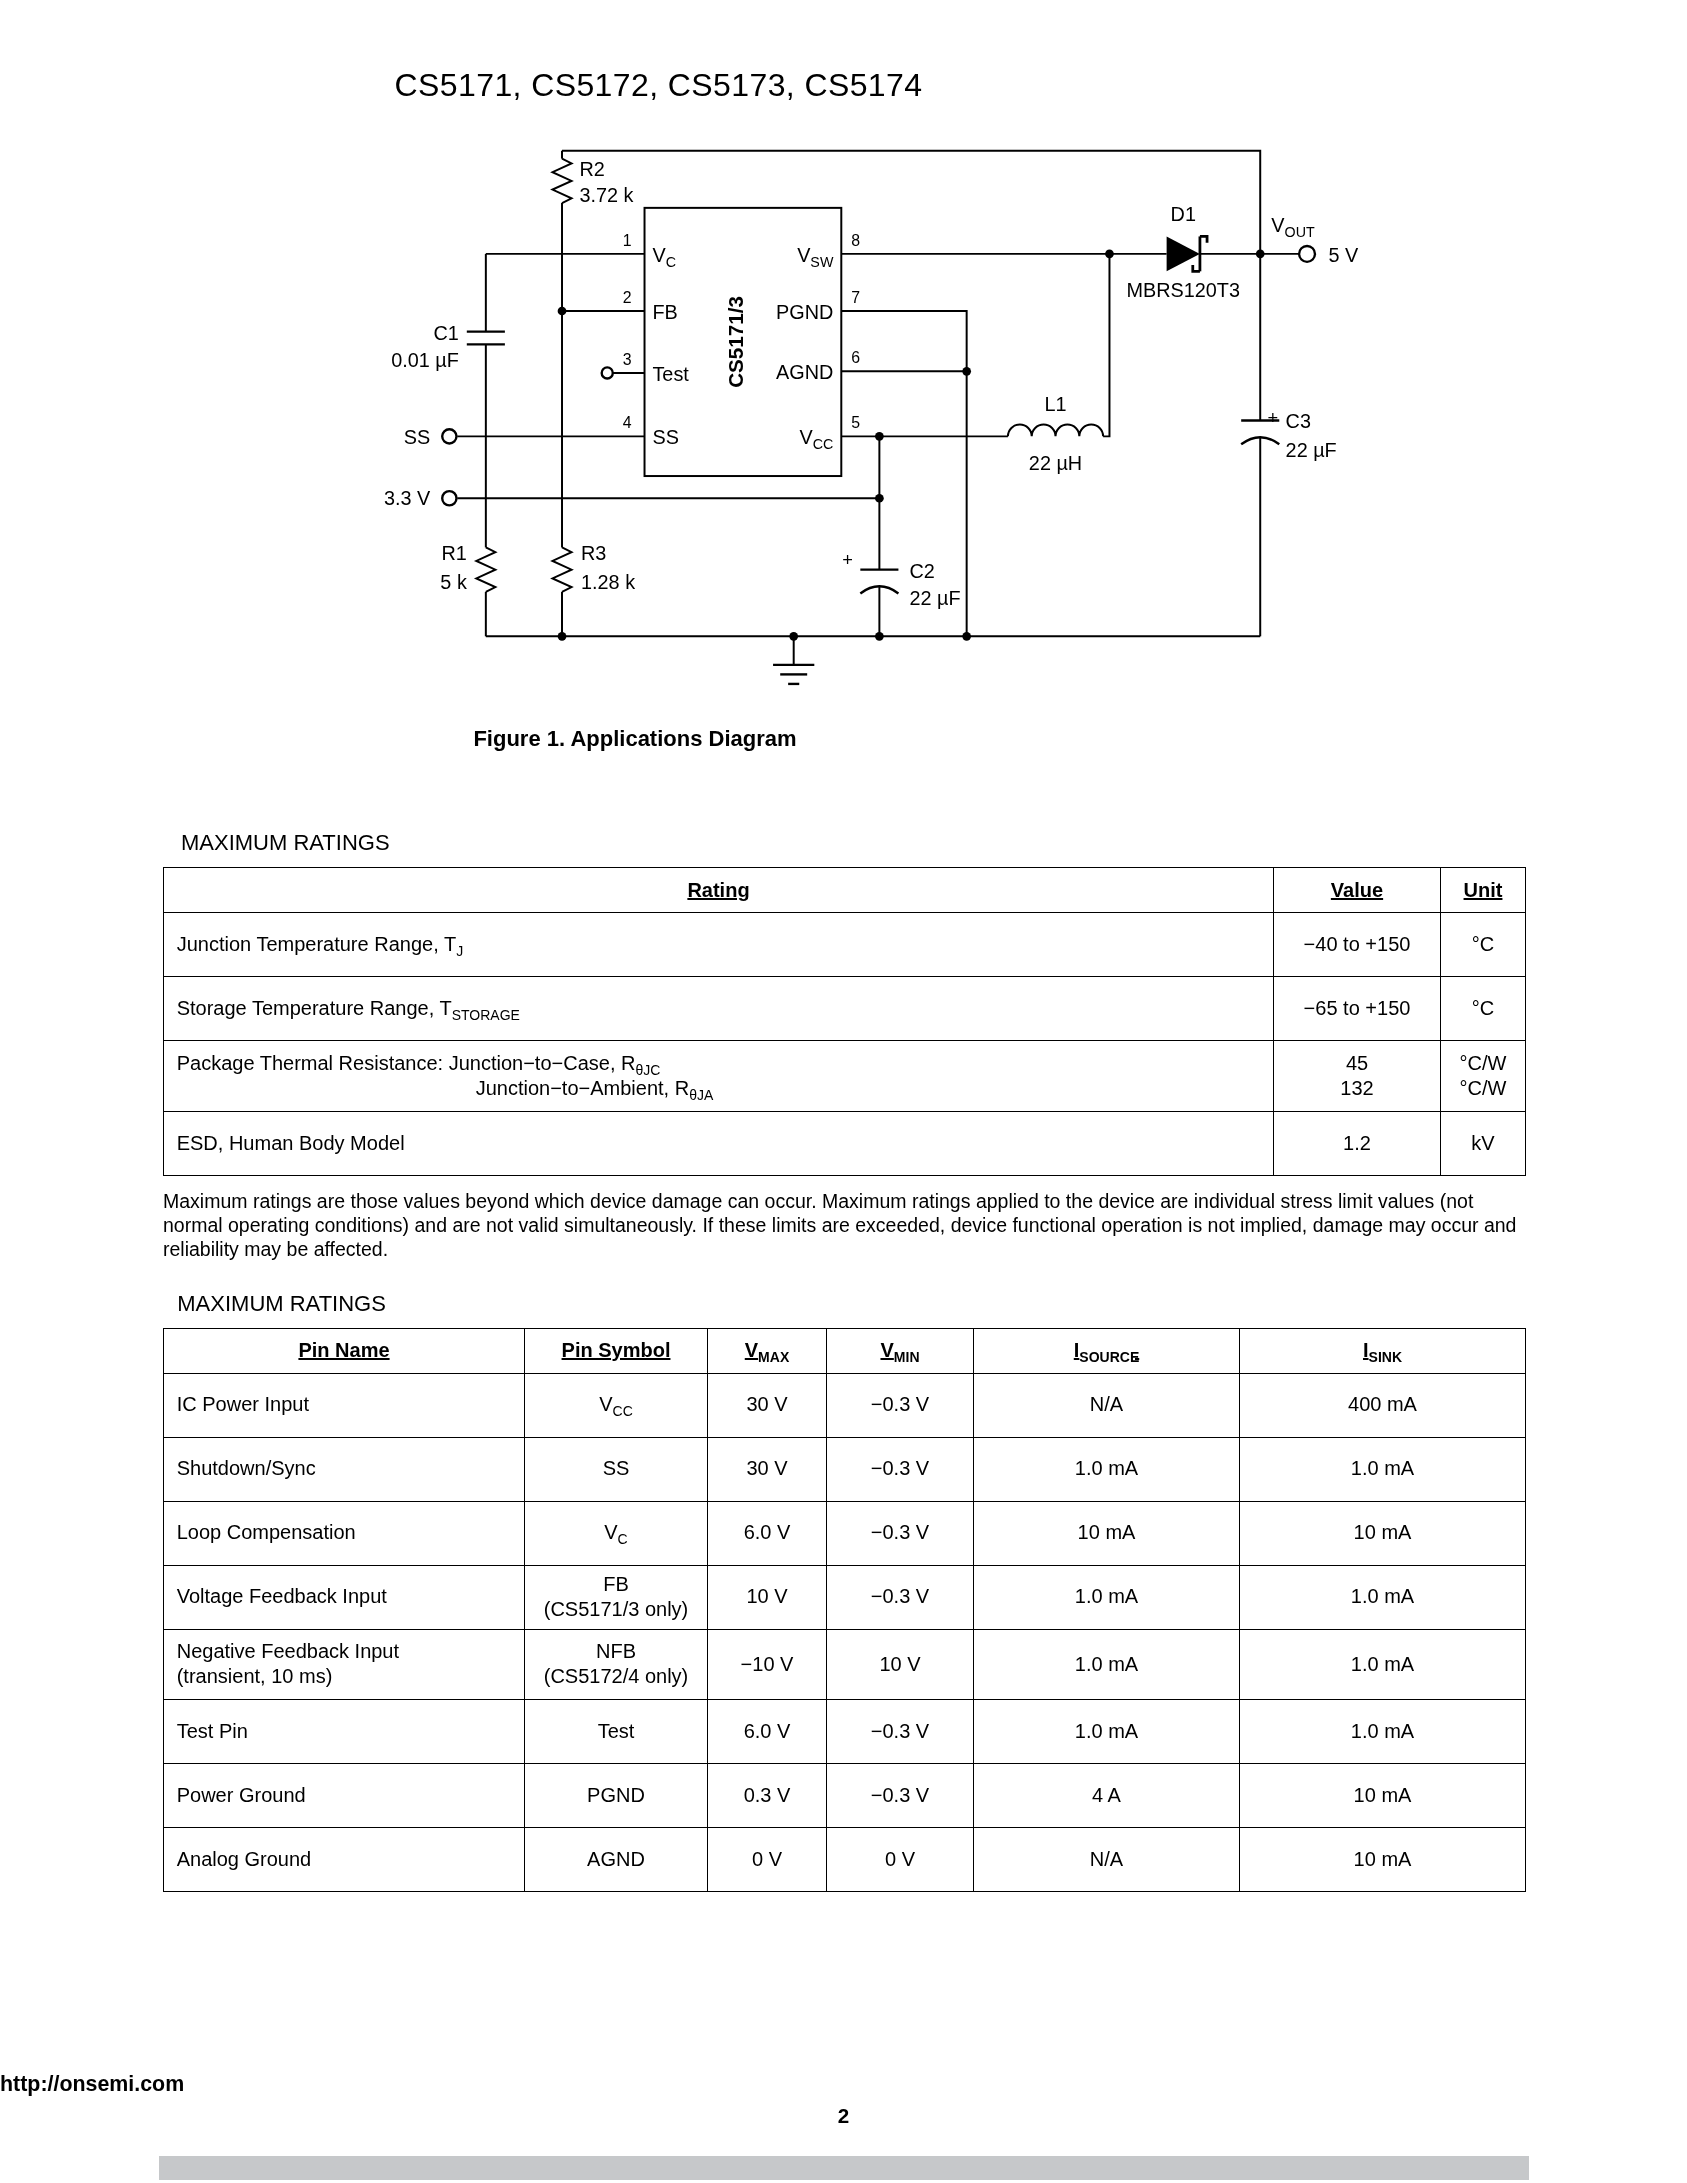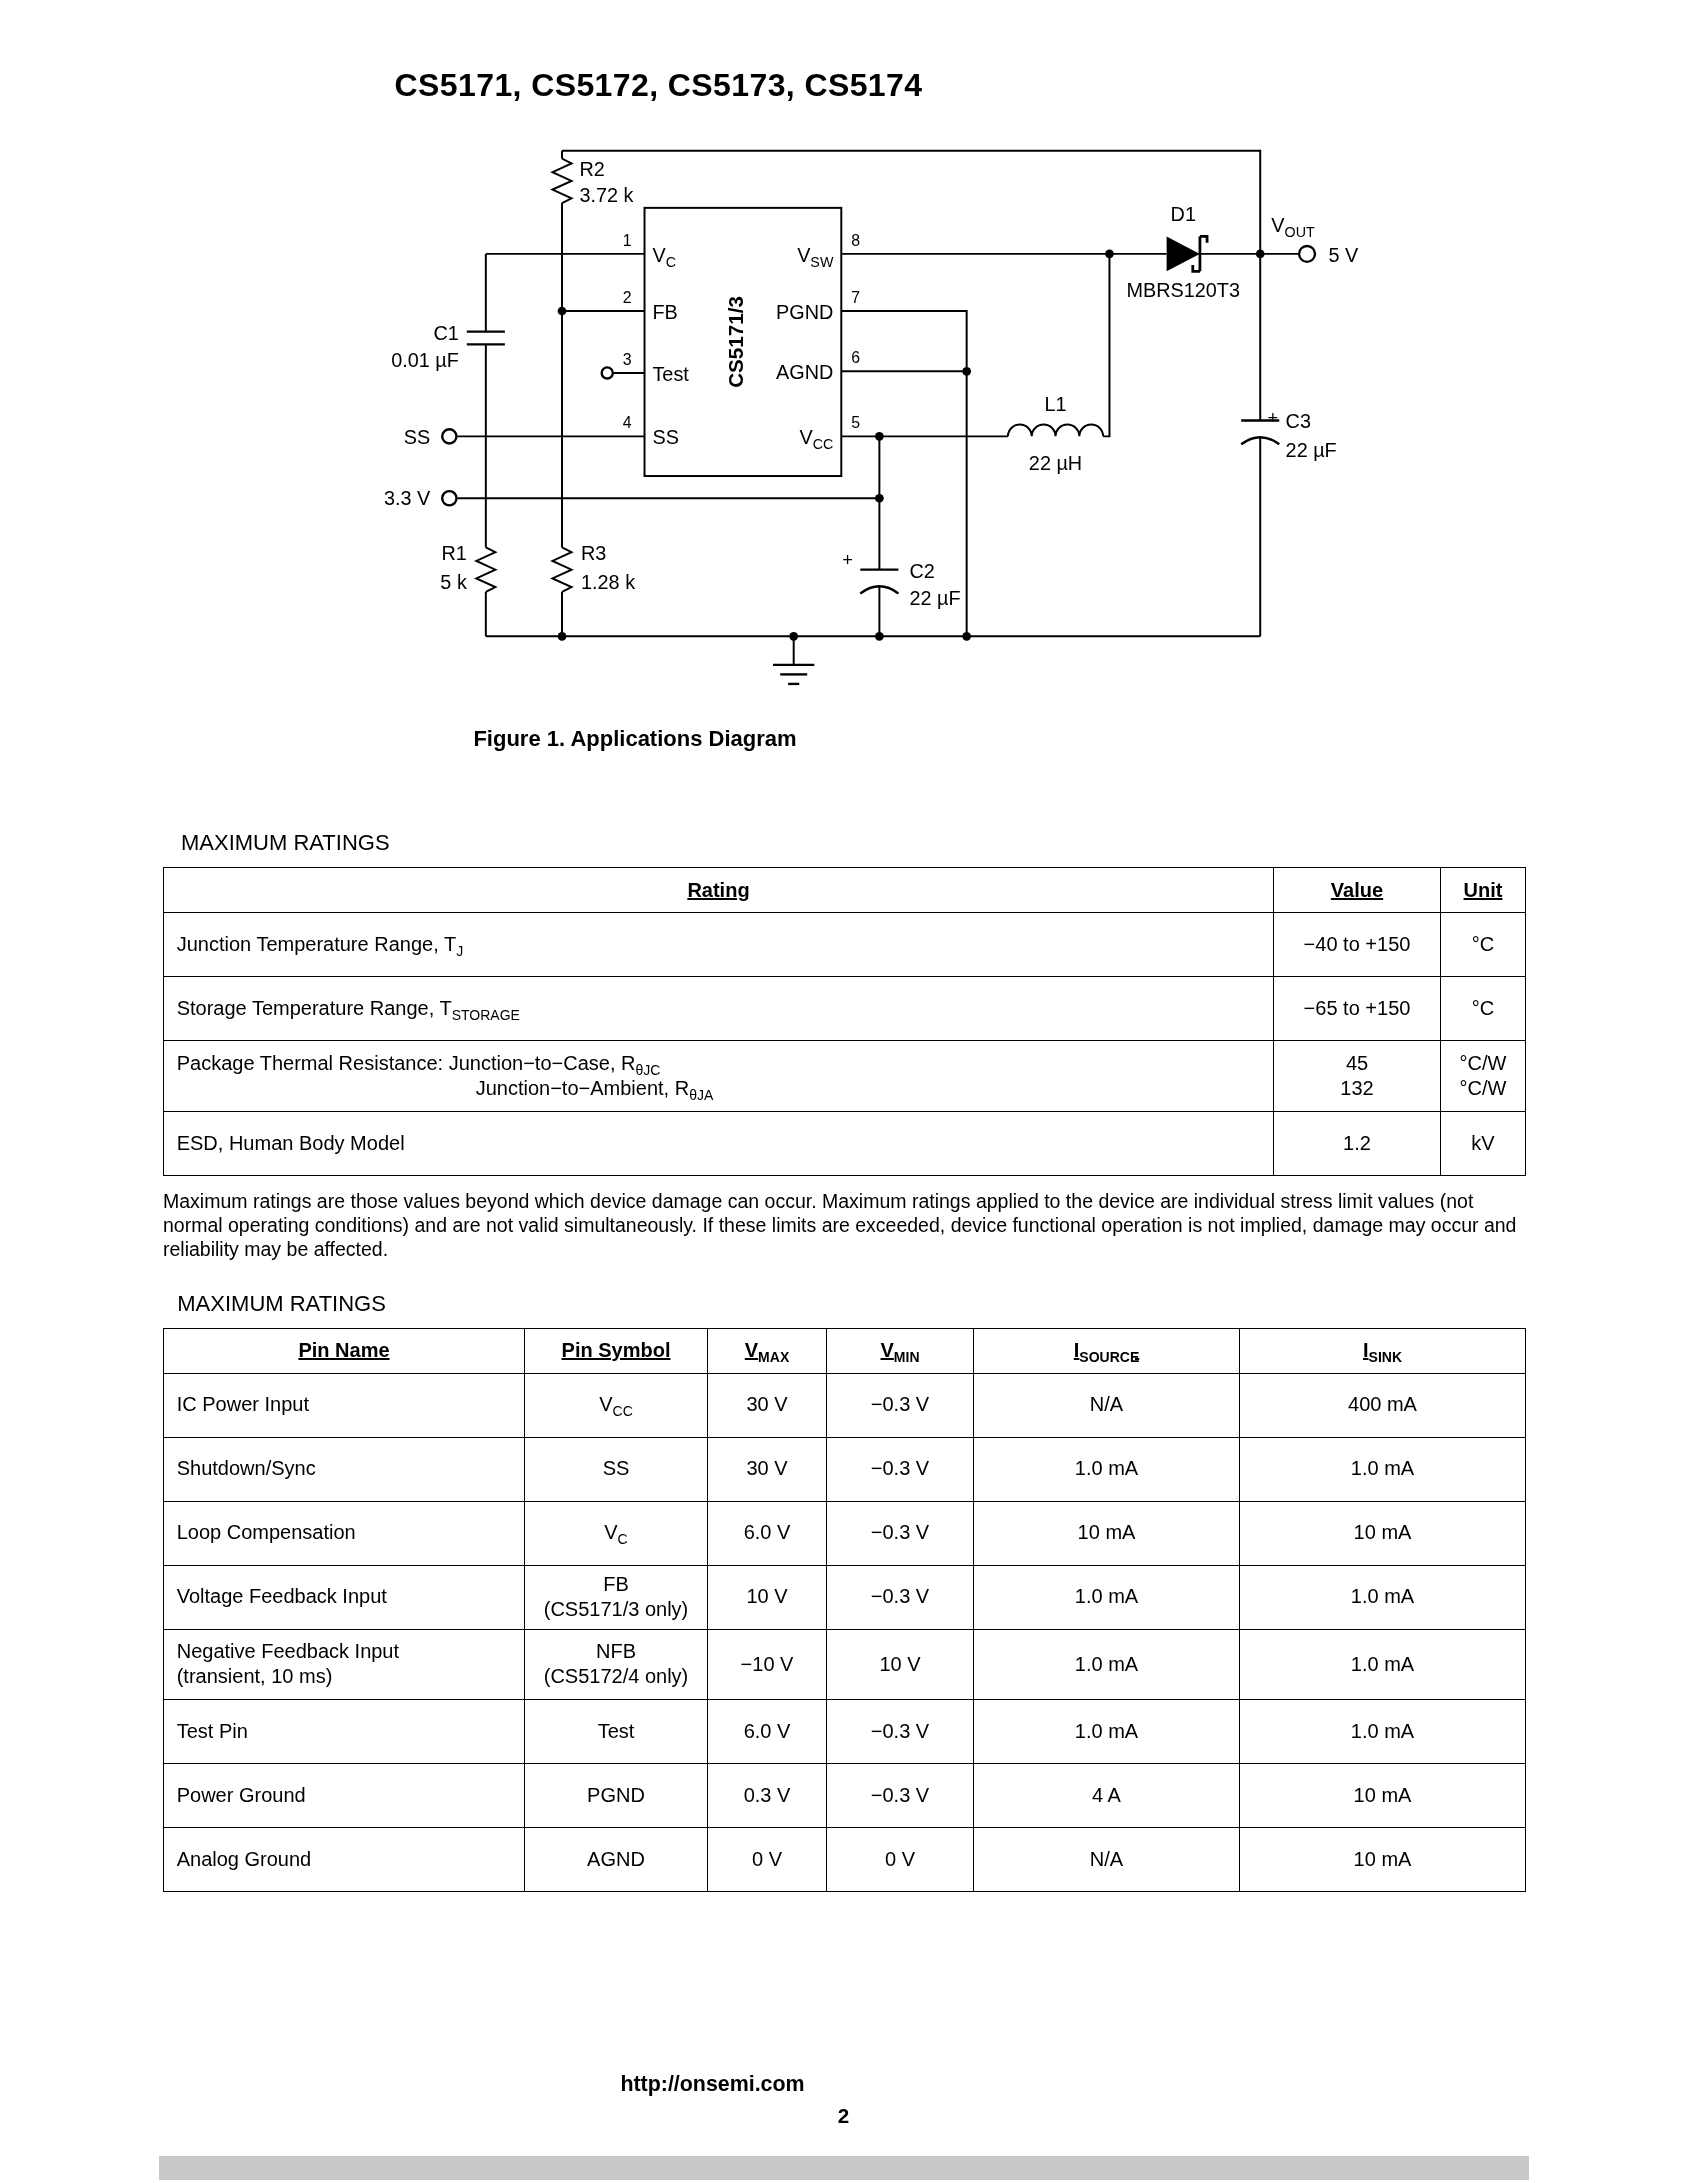--- a/index.html
+++ b/index.html
@@ -2,21 +2,21 @@
 <html style="font-size:12.7px"><head>
 <meta charset="utf-8">
 <style>
   html,body { margin:0; padding:0; background:#ffffff; }
   .page {
     position:relative; width:1687px; height:2183px; background:#ffffff;
     font-family:"Liberation Sans", sans-serif; color:#000; overflow:hidden;
   }
   .title {
     position:absolute; top:67px; left:333px; width:651px; text-align:center;
-    font-size:32px; font-weight:bold; letter-spacing:0.4px;
+    font-size:32px; font-weight:normal; letter-spacing:0.4px;
   }
   .schematic { position:absolute; top:119px; left:381px; width:992px; height:603px; }
   .schematic text { font-size:25px; fill:#000; }
   .schematic .pin-num { font-size:20px; }
   .schematic .svg-sub { font-size:18px; }
   .schematic .plus { font-size:23px; }
   .schematic .ic-name { font-size:26px; font-weight:bold; }
   .wire path { stroke:#000; stroke-width:2.5; fill:none; }
   .sym { stroke:#000; stroke-width:2.5; fill:none; }
   .plate { stroke:#000; stroke-width:3; fill:none; }
@@ -34,21 +34,21 @@
   td, th { border:1.6px solid #000; padding:0; }
   th { height:44px; font-weight:bold; text-align:center; vertical-align:middle;text-decoration:underline; }
   td { height:44px; vertical-align:middle; }
   td.rating { text-align:left; padding:9.5px 8px 9.5px 12.7px; line-height:25.4px; }
   td.pin-name { text-align:left; padding:9.5px 8px 9.5px 12.7px; line-height:25.4px; }
   td.ctr { text-align:center; line-height:25.4px; }
   .indent2 { margin-left:299px; }
   sub { font-size:70%; line-height:0; }
   .note-para { margin:12.7px 0 0 0; font-size:19.5px; line-height:24px; }
   .note-line { margin:3.2px 0 0 1.6px; font-size:19.5px; line-height:24px; }
-  .footer-url { position:absolute; top:2072px; left:0; width:1425px; text-align:center; font-size:21.4px; font-weight:bold; }
+  .footer-url { position:absolute; top:2072px; left:0; width:1425px; font-size:21.4px; font-weight:bold; }
   .footer-page { position:absolute; top:2104px; left:0; width:1687px; text-align:center; font-size:20.6px; font-weight:bold; }
   .bottom-bar { position:absolute; top:2156px; left:159px; width:1370px; height:24px; background:#c6c8ca; }
 </style>
 </head>
 <body>
 
 <div class="page">
 
   <div class="title">CS5171, CS5172, CS5173, CS5174</div>
 

